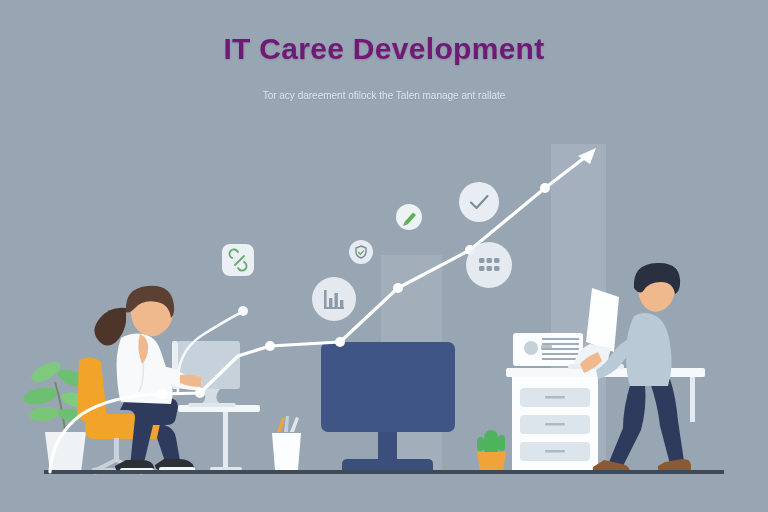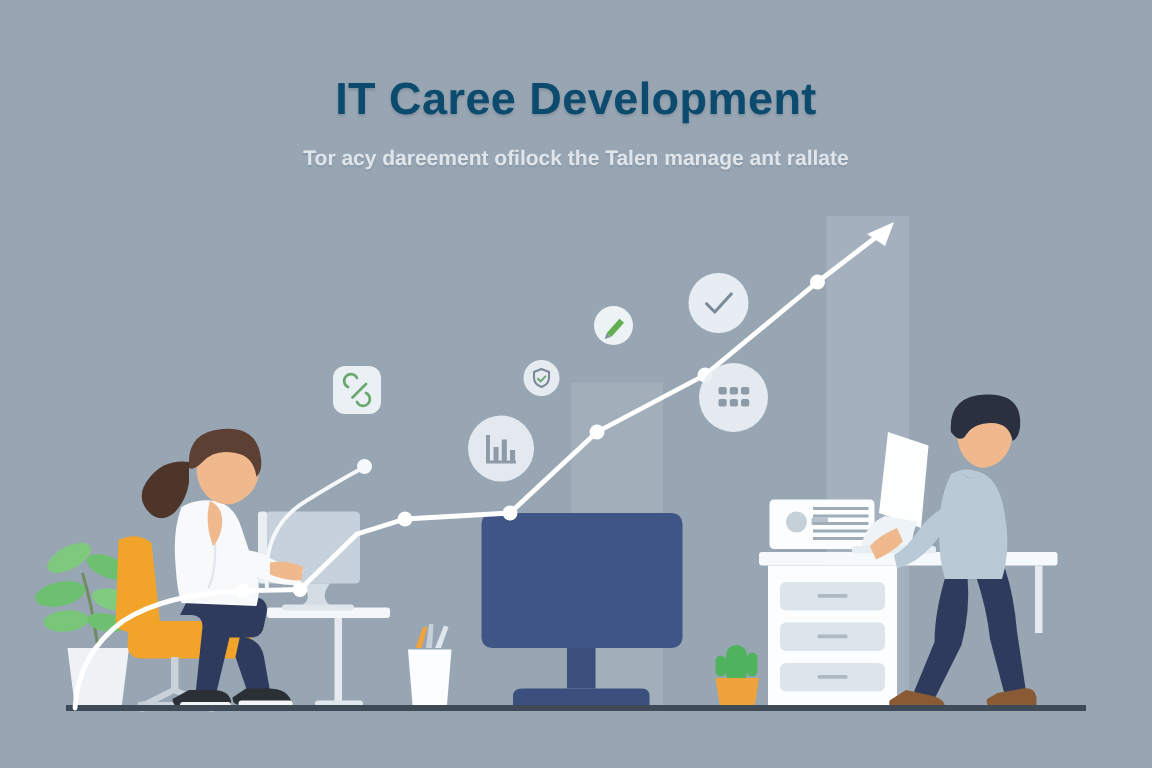--- a/index.html
+++ b/index.html
@@ -6,28 +6,28 @@
   body{
     width:768px;height:512px;overflow:hidden;
     font-family:"Liberation Sans", sans-serif;
     background:#98a6b4;
   }
   #stage{position:relative;width:768px;height:512px;overflow:hidden;background:#98a6b4;}
 
   
   .hdr{position:absolute;left:0;top:0;width:768px;text-align:center;z-index:40;}
   .title{
-    margin:0;padding-top:50px;
+    margin:0;padding-top:32px;
     font-size:30px;font-weight:700;letter-spacing:.3px;
-    color:#0c4a6e;line-height:1.1;
+    color:#701a75;line-height:1.1;
     text-shadow:0 1px 2px rgba(60,72,84,.25);
   }
   .sub{
-    margin:0;padding-top:11px;
-    font-size:14px;font-weight:700;line-height:1.65;
+    margin:12px;padding-top:11px;
+    font-size:10px;font-weight:400;line-height:1.65;
     color:#e6ebf0;opacity:.92;
     text-shadow:0 1px 1px rgba(60,72,84,.18);
   }
   .sub span{display:block;}
 
   
   .layer{position:absolute;left:0;top:0;width:768px;height:512px;}
   #bg-layer{z-index:5;}
   #mid-layer{z-index:10;}
   #line-layer{z-index:20;}

